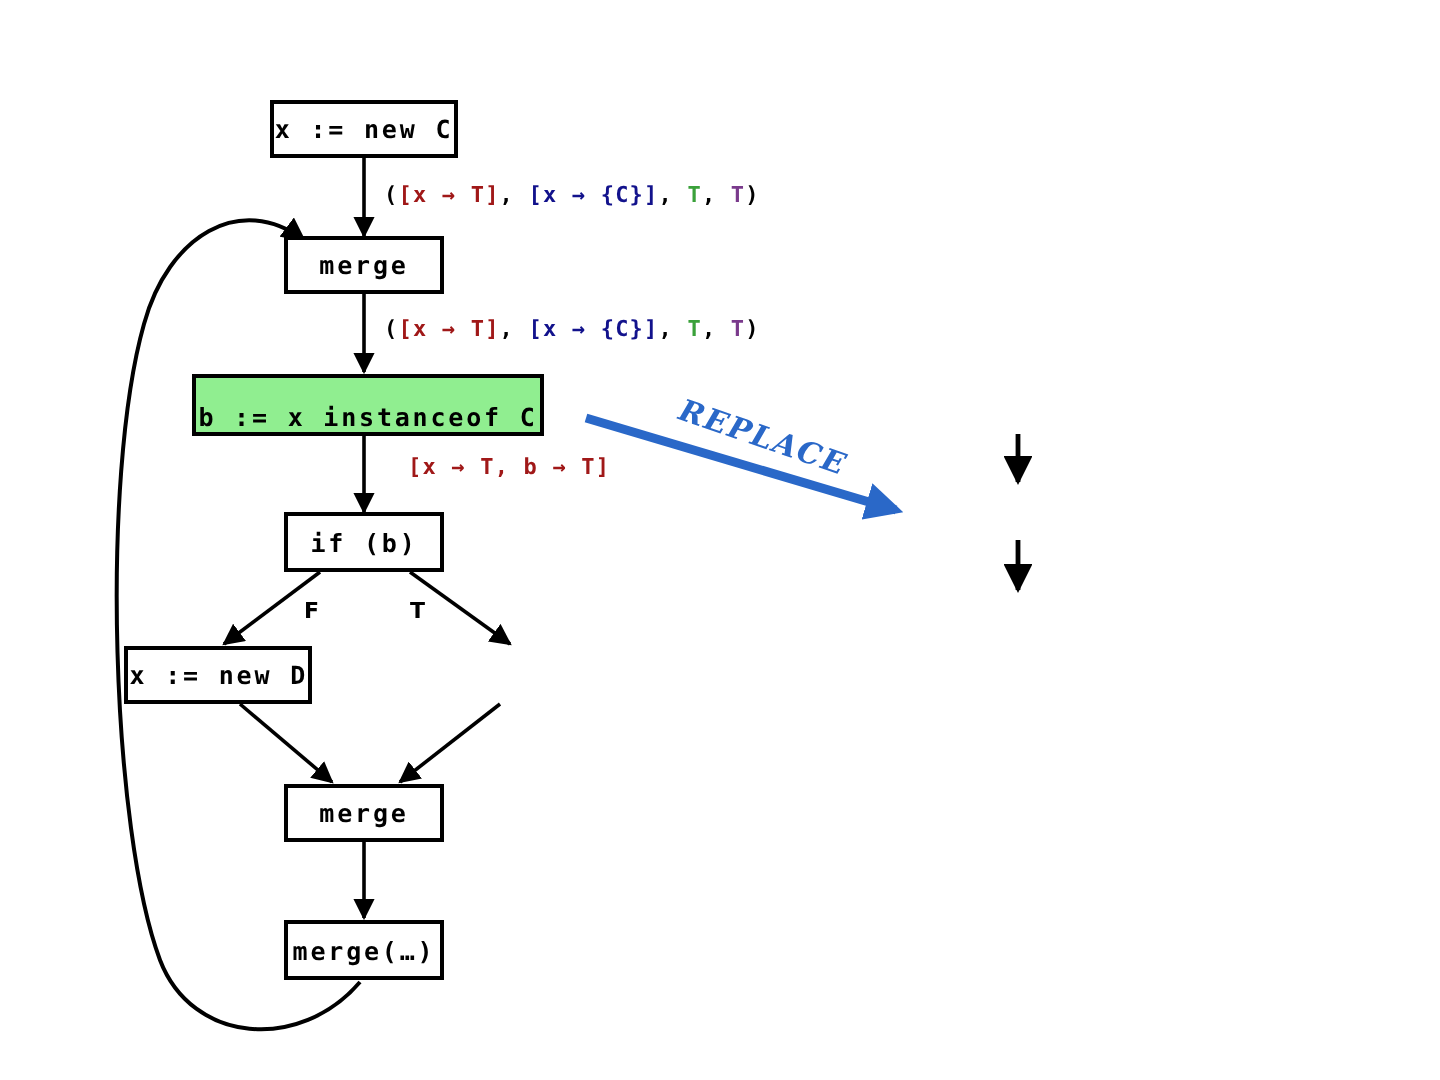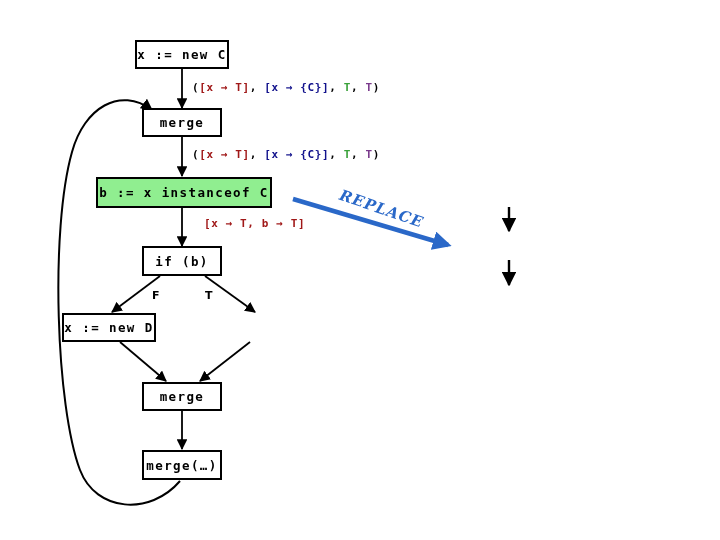--- a/index.html
+++ b/index.html
@@ -3,40 +3,40 @@
 <meta charset="utf-8">
 <style>
   html,body{margin:0;padding:0;}
   body{
     width:720px;height:540px;
     background:#ffffff;
     font-family:"DejaVu Sans Mono", monospace;
     position:relative;
     overflow:hidden;
   }
-  #stage{position:absolute;left:0;top:0;width:720px;height:412px;}
+  #stage{position:absolute;left:0;top:10px;width:720px;height:412px;}
   svg.edges{position:absolute;left:0;top:0;width:720px;height:540px;pointer-events:none;}
 
   .node{
     position:absolute;
     box-sizing:border-box;
     border:2px solid #000;
     background:#ffffff;
     font-family:"DejaVu Sans Mono", monospace;
     font-weight:bold;
     font-size:12.5px;
     letter-spacing:1.4px;
     color:#000;
     display:flex;
     align-items:center;
     justify-content:center;
     white-space:nowrap;
     z-index:4;
   }
-  .node.green{background:#90ee90;}
+  .node.green{background:#90ee90;align-items:flex-end;}
 
   .annot{
     position:absolute;
     font-family:"DejaVu Sans Mono", monospace;
     font-weight:bold;
     font-size:11px;
     letter-spacing:0.6px;
     white-space:nowrap;
     z-index:5;
   }
@@ -118,21 +118,21 @@
   </div>
 
   <div class="node green" style="left:96px;top:177px;width:176px;height:31px;">
     <span>b := x instanceof C</span>
   </div>
 
   <div class="node" style="left:142px;top:246px;width:80px;height:30px;">
     <span>if (b)</span>
   </div>
 
-  <div class="node" style="left:62px;top:313px;width:94px;height:29px;">
+  <div class="node" style="left:62px;top:313px;width:94px;height:29px;justify-content:flex-end;">
     <span>x := new D</span>
   </div>
 
 
   <div class="node" style="left:142px;top:382px;width:80px;height:29px;">
     <span>merge</span>
   </div>
 
   <div class="node" style="left:142px;top:450px;width:80px;height:30px;">
     <span>merge(…)</span>

